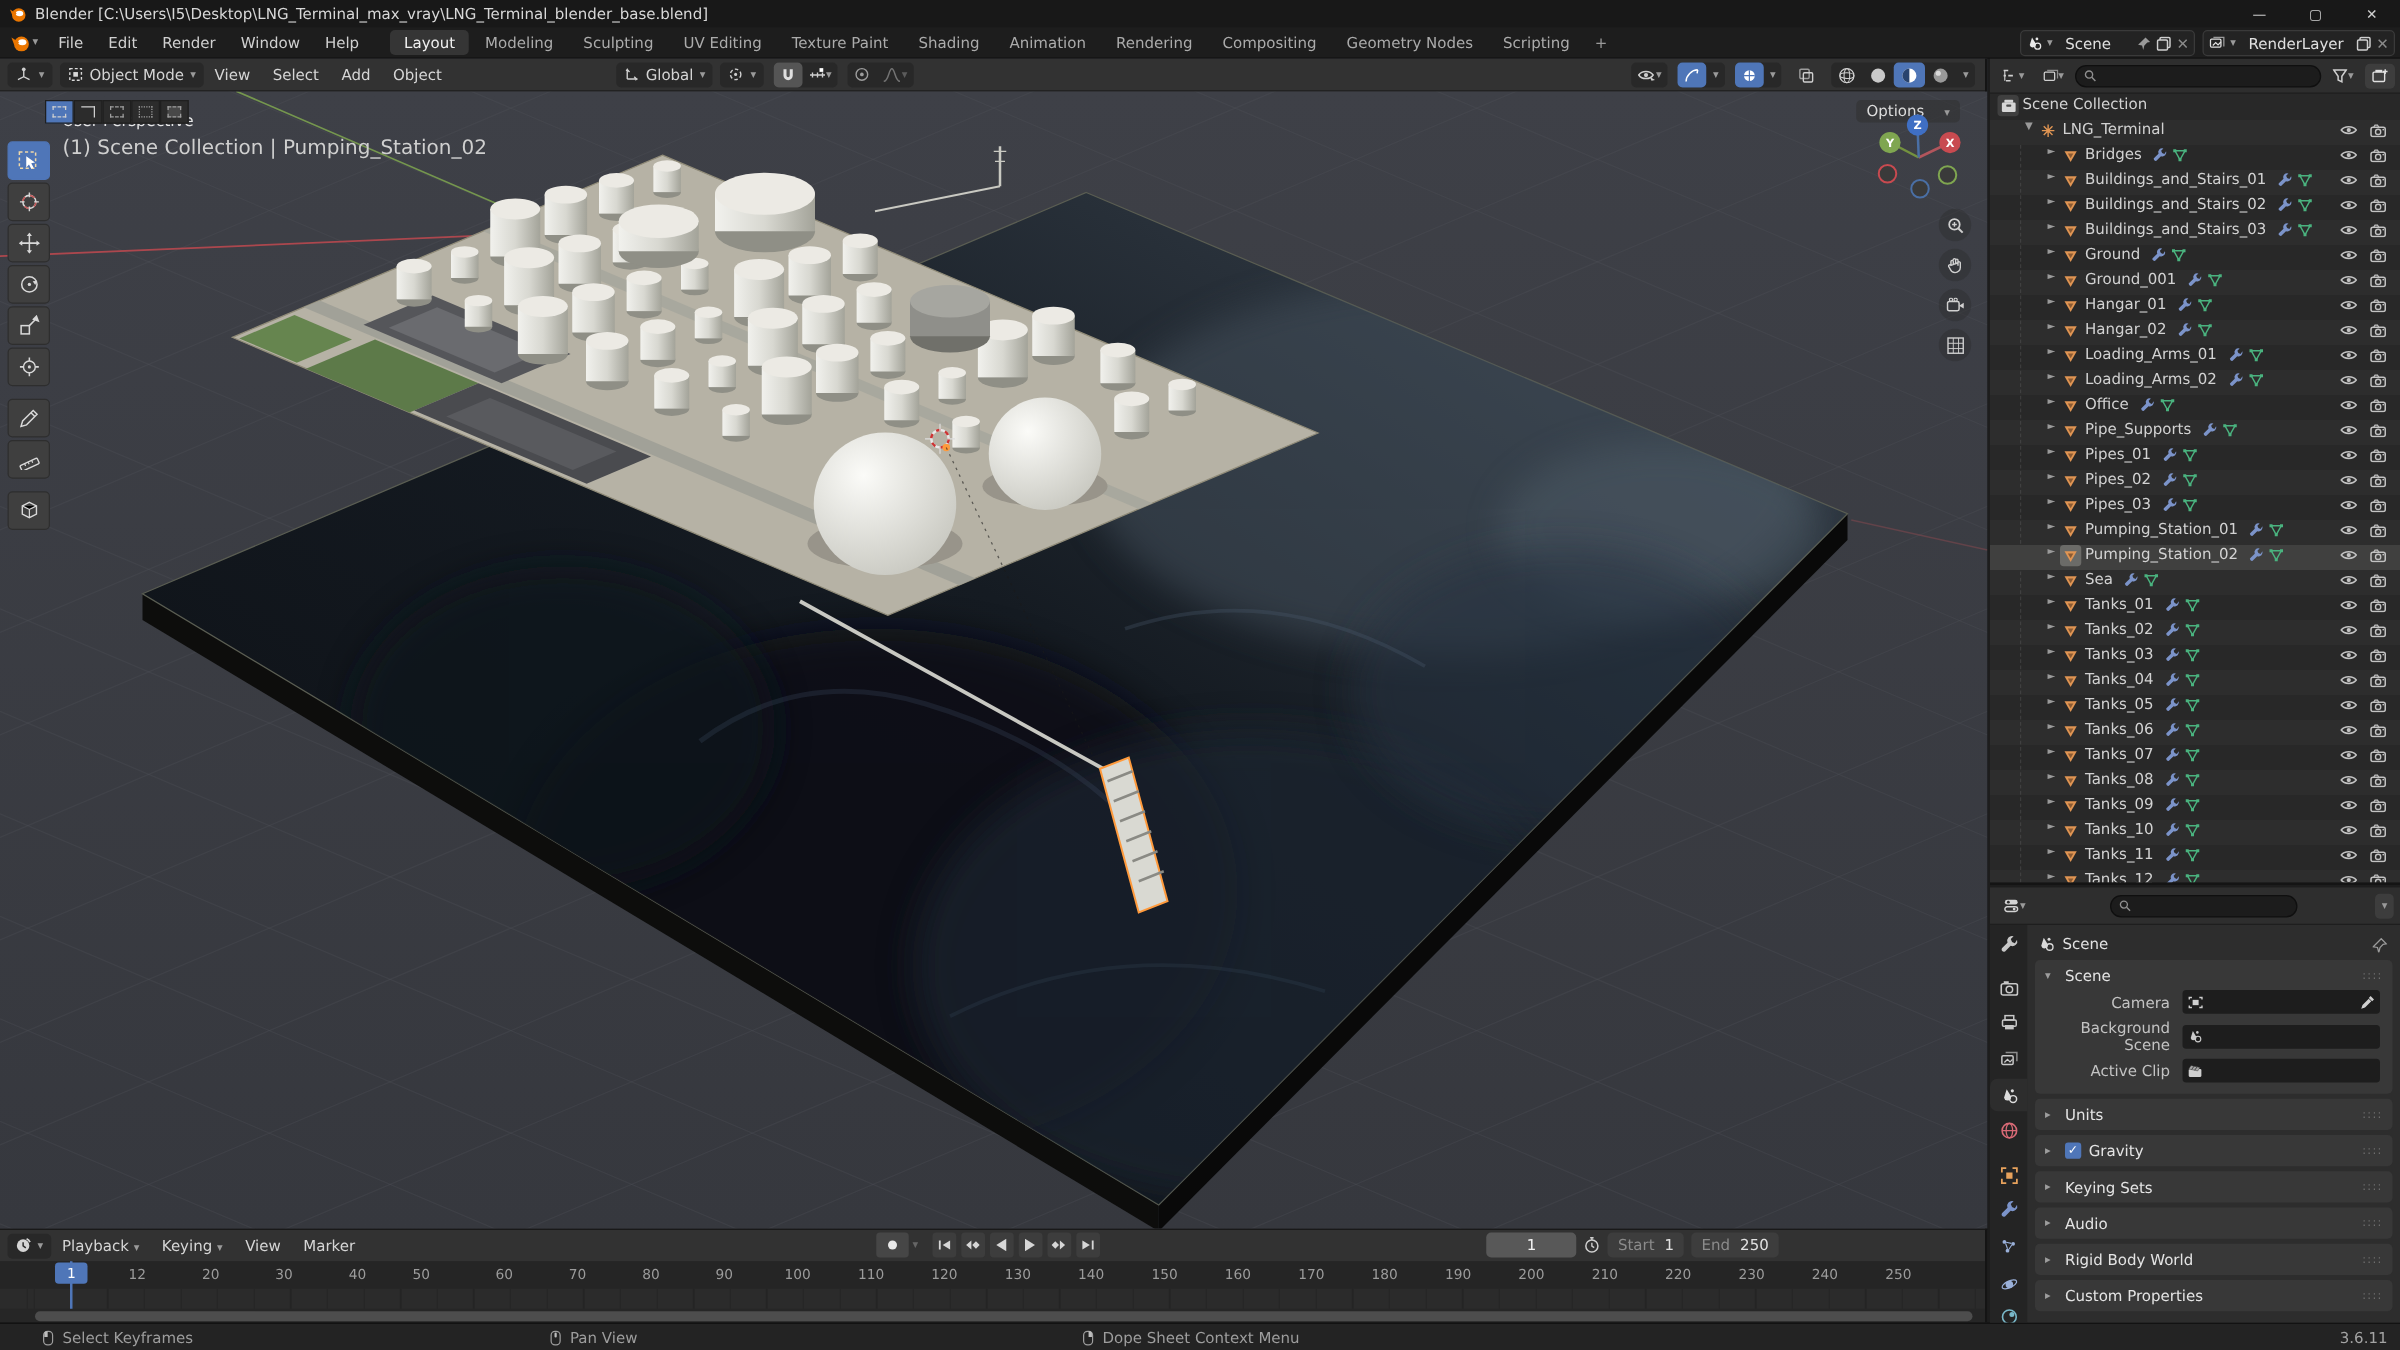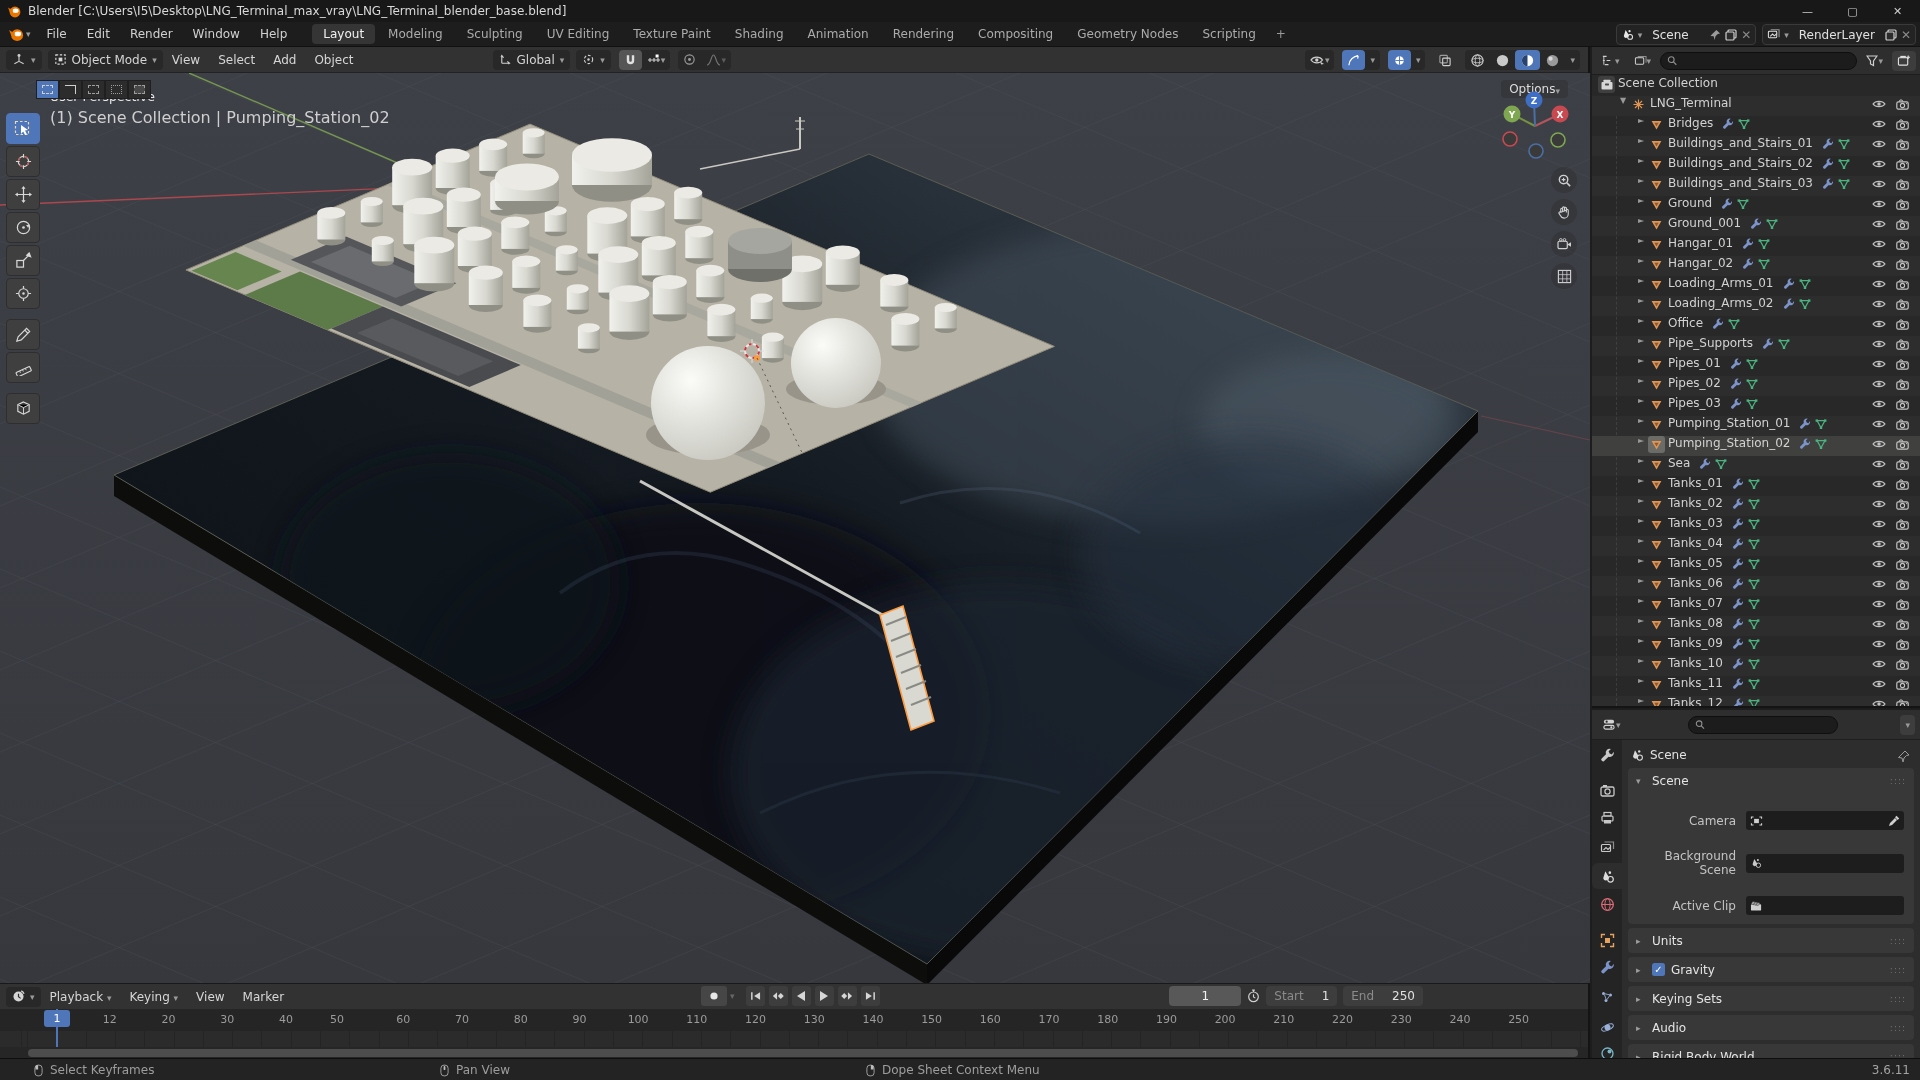--- a/index.html
+++ b/index.html
@@ -38,40 +38,40 @@
 .vp-overlay-text .l1{color:#e6e6e6;font-size:12.5px}
 .vp-overlay-text .l2{color:#cfcfcf;font-size:16px;margin-top:4px}
 .toolbar{position:absolute;left:6px;top:66px;width:34px;z-index:4;display:flex;flex-direction:column}
 .tool-btn{width:34px;height:31px;background:#3f3f3f;border:1px solid #2e2e2e;display:flex;align-items:center;justify-content:center;border-radius:4px;margin-bottom:2px}
 .tool-btn.active{background:#4f76b8;border-color:#4f76b8}
 .tool-gap{height:8px}
 .selmode{position:absolute;left:36px;top:33px;display:flex;z-index:4}
 .sm-btn{width:23px;height:19px;background:#2c2c2c;border:1px solid #1f1f1f;display:flex;align-items:center;justify-content:center}
 .sm-btn.active{background:#4f76b8}
 .sm-glyph{width:11px;height:9px;border:1px dashed #cfcfcf}
-.options-btn{position:absolute;right:20px;top:33px;z-index:4;display:flex;align-items:flex-end;gap:0;background:#2e2e2e88;border-radius:4px;padding:2px 8px;color:#dcdcdc}
+.options-btn{position:absolute;right:20px;top:33px;z-index:4;display:flex;align-items:flex-end;gap:16px;background:#2e2e2e88;border-radius:4px;padding:2px 8px;color:#dcdcdc}
 .nav-gizmo{position:absolute;left:1490px;top:34px;z-index:4}
 .vp-sidebtns{position:absolute;left:1551px;top:120px;z-index:4;display:flex;flex-direction:column;gap:6px}
 .sbtn{width:26px;height:26px;border-radius:13px;display:flex;align-items:center;justify-content:center;background:rgba(40,40,40,.35)}
 
 .timeline{position:absolute;left:0;top:983px;width:1590px;height:75px;background:#2e2e2e;border-top:1px solid #191919;border-right:2px solid #141414}
 .tl-header{position:absolute;left:0;top:0;width:100%;height:25px;background:#323232;display:flex;align-items:center}
 .tl-ruler{position:absolute;left:0;top:25px;width:100%;height:22px;background:#252525;overflow:hidden}
 .tl-num{position:absolute;top:4px;transform:translateX(-50%);color:#9b9b9b;font-size:11px}
 .tl-body{position:absolute;left:0;top:47px;width:100%;height:16px;background:#2b2b2b;
   background-image:repeating-linear-gradient(90deg,#242424 0 1px,transparent 1px 29.3px);background-position:27px 0}
 .tl-scroll{position:absolute;left:0;top:63px;width:100%;height:12px;background:#262626}
 .tl-thumb{position:absolute;left:28px;right:10px;top:2px;height:8px;border-radius:4px;background:#4d4d4d}
 .playhead{position:absolute;left:56px;top:25px;width:2px;height:38px;background:#4f76b8;z-index:3}
 .frame-badge{position:absolute;left:44px;top:26px;width:26px;height:17px;background:#4f76b8;border-radius:3px;color:#fff;font-size:11px;display:flex;align-items:center;justify-content:center;z-index:4}
 .tl-controls{position:absolute;left:700px;top:2px;display:flex;align-items:center;gap:2px}
 .pbtn{width:19px;height:20px;background:#3d3d3d;border-radius:3px;display:flex;align-items:center;justify-content:center;margin:0 1px}
 .tl-fields{position:absolute;right:165px;top:2px;display:flex;align-items:center;gap:6px}
 .ffield{background:#585858;border-radius:4px;height:20px;min-width:72px;display:flex;align-items:center;justify-content:center;color:#f2f2f2}
-.sefield{background:#3d3d3d;border-radius:4px;height:20px;display:flex;align-items:center;padding:0 8px;gap:18px;color:#e0e0e0}
+.sefield{background:#3d3d3d;border-radius:4px;height:20px;display:flex;align-items:center;padding:0 8px;gap:8px;color:#e0e0e0}
 
 .statusbar{position:absolute;left:0;top:1058px;width:100%;height:22px;background:#232323;border-top:1px solid #0e0e0e;display:flex;align-items:center;color:#9d9d9d}
 .hint{display:flex;align-items:center;gap:7px;position:absolute;top:0;height:22px}
 .sb-version{position:absolute;right:10px;top:0;height:22px;display:flex;align-items:center;color:#a3a3a3}
 
 .outliner{position:absolute;left:1592px;top:47px;width:328px;height:661px;background:#282828;overflow:hidden;border-bottom:2px solid #141414}
 .out-header{position:absolute;left:0;top:0;width:100%;height:28px;background:#2e2e2e;border-bottom:1px solid #1d1d1d;display:flex;align-items:center;padding:0 4px;gap:4px}
 .search{display:flex;align-items:center;background:#1c1c1c;border:1px solid #0f0f0f;border-radius:9px;height:18px;padding:0 6px;gap:4px;flex:1}
 .search input{background:transparent;border:0;outline:0;color:#ddd;width:100%;font-size:11px}
 .orows{position:absolute;left:0;top:29px;width:100%;bottom:0;overflow:hidden}
@@ -91,21 +91,21 @@
 .prop-header{position:absolute;left:0;top:0;width:100%;height:30px;background:#2e2e2e;border-bottom:1px solid #1e1e1e;display:flex;align-items:center;padding:0 5px;gap:6px}
 .prop-tabs{position:absolute;left:0;top:30px;width:30px;bottom:0;background:#242424}
 .ptab{position:absolute;left:0;width:30px;height:26px;display:flex;align-items:center;justify-content:center}
 .ptab.active{background:#2d2d2d;border-radius:6px 0 0 6px}
 .prop-content{position:absolute;left:30px;top:30px;right:0;bottom:0;background:#2d2d2d}
 .breadcrumb{display:flex;align-items:center;gap:6px;padding:8px 8px 6px 8px;color:#e2e2e2}
 .bc-pin{position:absolute;right:10px;top:10px}
 .panel{background:#383838;border-radius:4px;margin:0 6px 4px 6px;padding:1px 0}
 .panel-head{display:flex;align-items:center;height:23px;padding:0 8px;gap:6px;color:#e4e4e4}
 .panel-head .dots{margin-left:auto;color:#6f6f6f;letter-spacing:1px;font-size:9px}
-.pfield{display:flex;align-items:center;margin:19px 10px 4px 0}
+.pfield{display:flex;align-items:center;margin:0 10px 4px 0}
 .pfield .lab{width:118px;text-align:right;color:#c3c3c3;padding-right:10px;flex:none}
 .pfield .val{flex:1;background:#1d1d1d;border-radius:3px;height:19px;display:flex;align-items:center;padding:0 4px;gap:4px}
 .checkbox{width:13px;height:13px;background:#4f76b8;border-radius:2.5px;color:#fff;font-size:10px;display:flex;align-items:center;justify-content:center}
 .disc-sm{color:#9d9d9d;font-size:9px;width:10px}
 </style>
 </head>
 <body>
 
 <div id="app">
 

